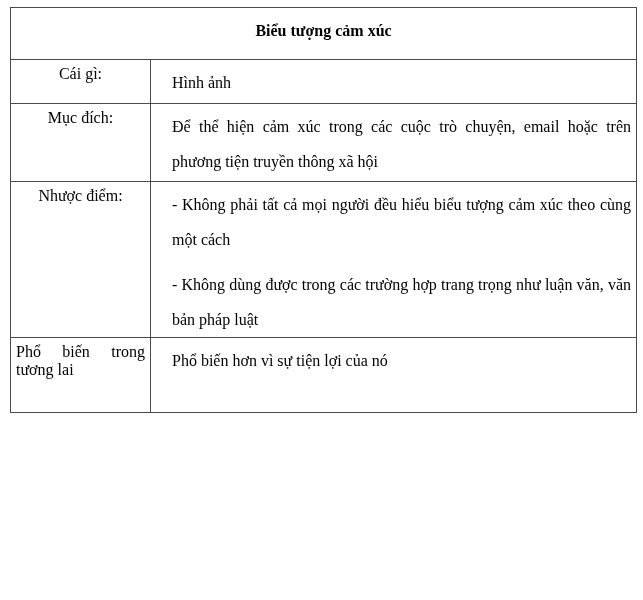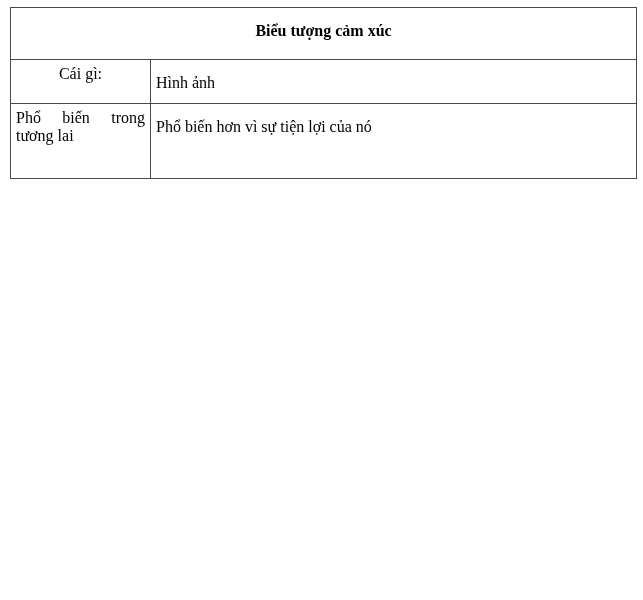--- a/index.html
+++ b/index.html
@@ -40,21 +40,21 @@
   tr.r1 { height: 78px; }
   tr.r2 { height: 179px; }
   tr.r3 { height: 156px; }
   tr.r4 { height: 75px; }
   td.header-cell {
     text-align: center;
     font-weight: bold;
     line-height: 35px;
   }
   td p {
-    margin: 0 0 10px 0;
+    margin: 0 0 10px 16px;
     line-height: 35px;
   }
   td p:last-child { margin-bottom: 0; }
   td.content-cell { text-align: justify; }
   td.label-cell { text-align: center; }
   td.label-cell.justified { text-align: justify; }
 </style>
 </head>
 <body>
 
@@ -67,20 +67,33 @@
     <tbody>
       <tr class="r-header">
         <td colspan="2" class="header-cell">Biểu tượng cảm xúc</td>
       </tr>
       <tr class="r0">
         <td class="label-cell">Cái gì:</td>
         <td class="content-cell">
           <p>Hình ảnh</p>
         </td>
       </tr>
+      <tr class="r1">
+        <td class="label-cell">Mục đích:</td>
+        <td class="content-cell">
+          <p>Để thể hiện cảm xúc trong các cuộc trò chuyện, email hoặc trên phương tiện truyền thông xã hội</p>
+        </td>
+      </tr>
+      <tr class="r3">
+        <td class="label-cell">Nhược điểm:</td>
+        <td class="content-cell">
+          <p>- Không phải tất cả mọi người đều hiểu biểu tượng cảm xúc theo cùng một cách</p>
+          <p>- Không dùng được trong các trường hợp trang trọng như luận văn, văn bản pháp luật</p>
+        </td>
+      </tr>
       <tr class="r4">
         <td class="label-cell justified">Phổ biến trong tương lai</td>
         <td class="content-cell">
           <p>Phổ biến hơn vì sự tiện lợi của nó</p>
         </td>
       </tr>
     </tbody>
   </table>
 </div>
 

